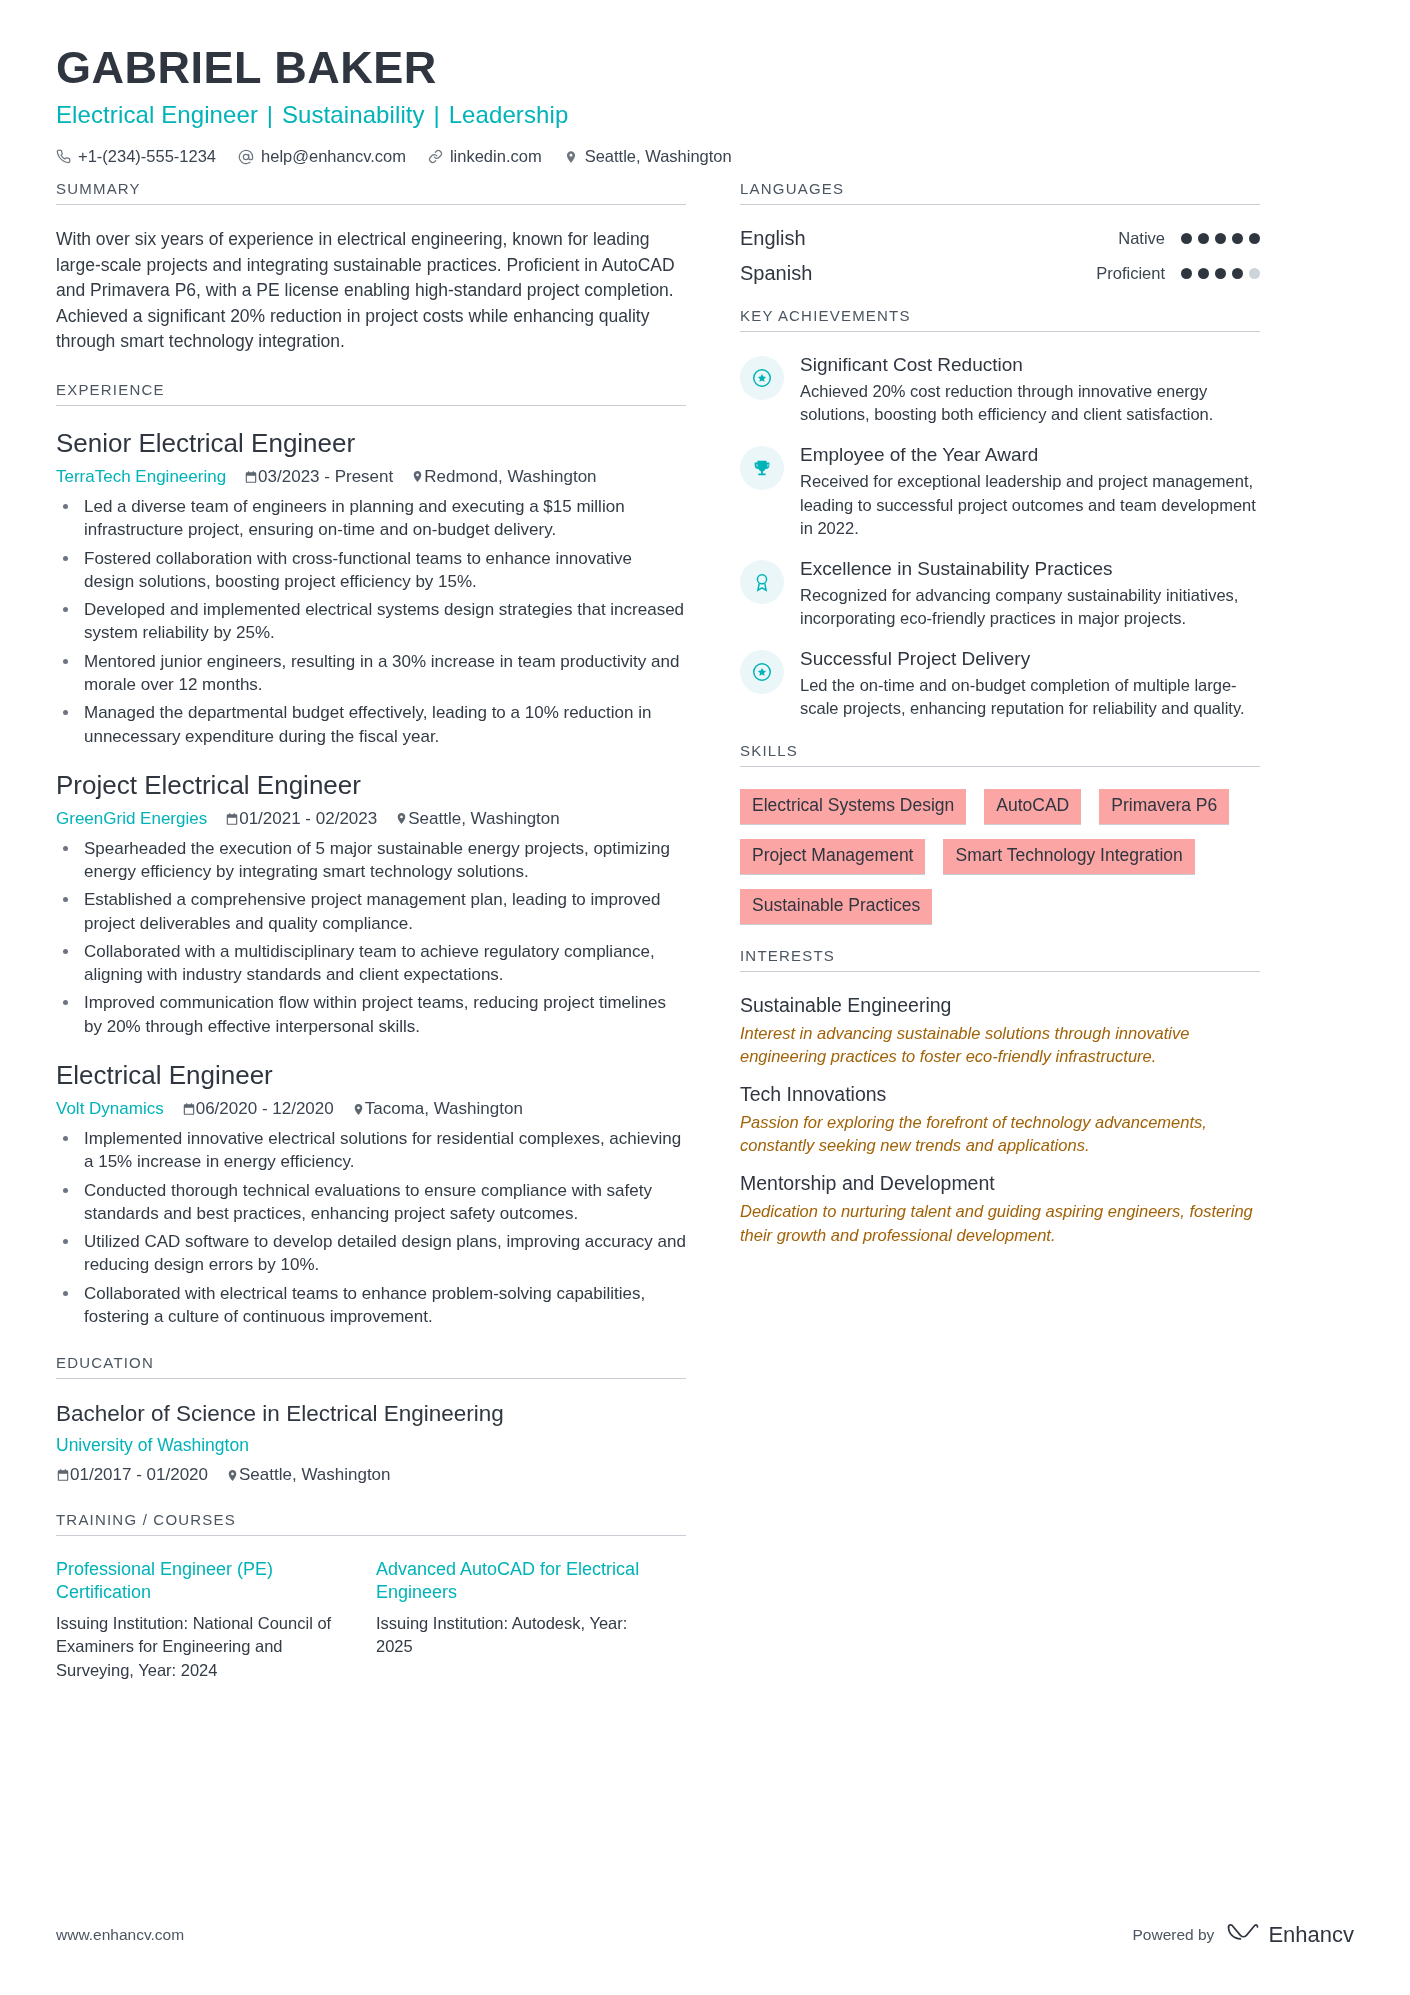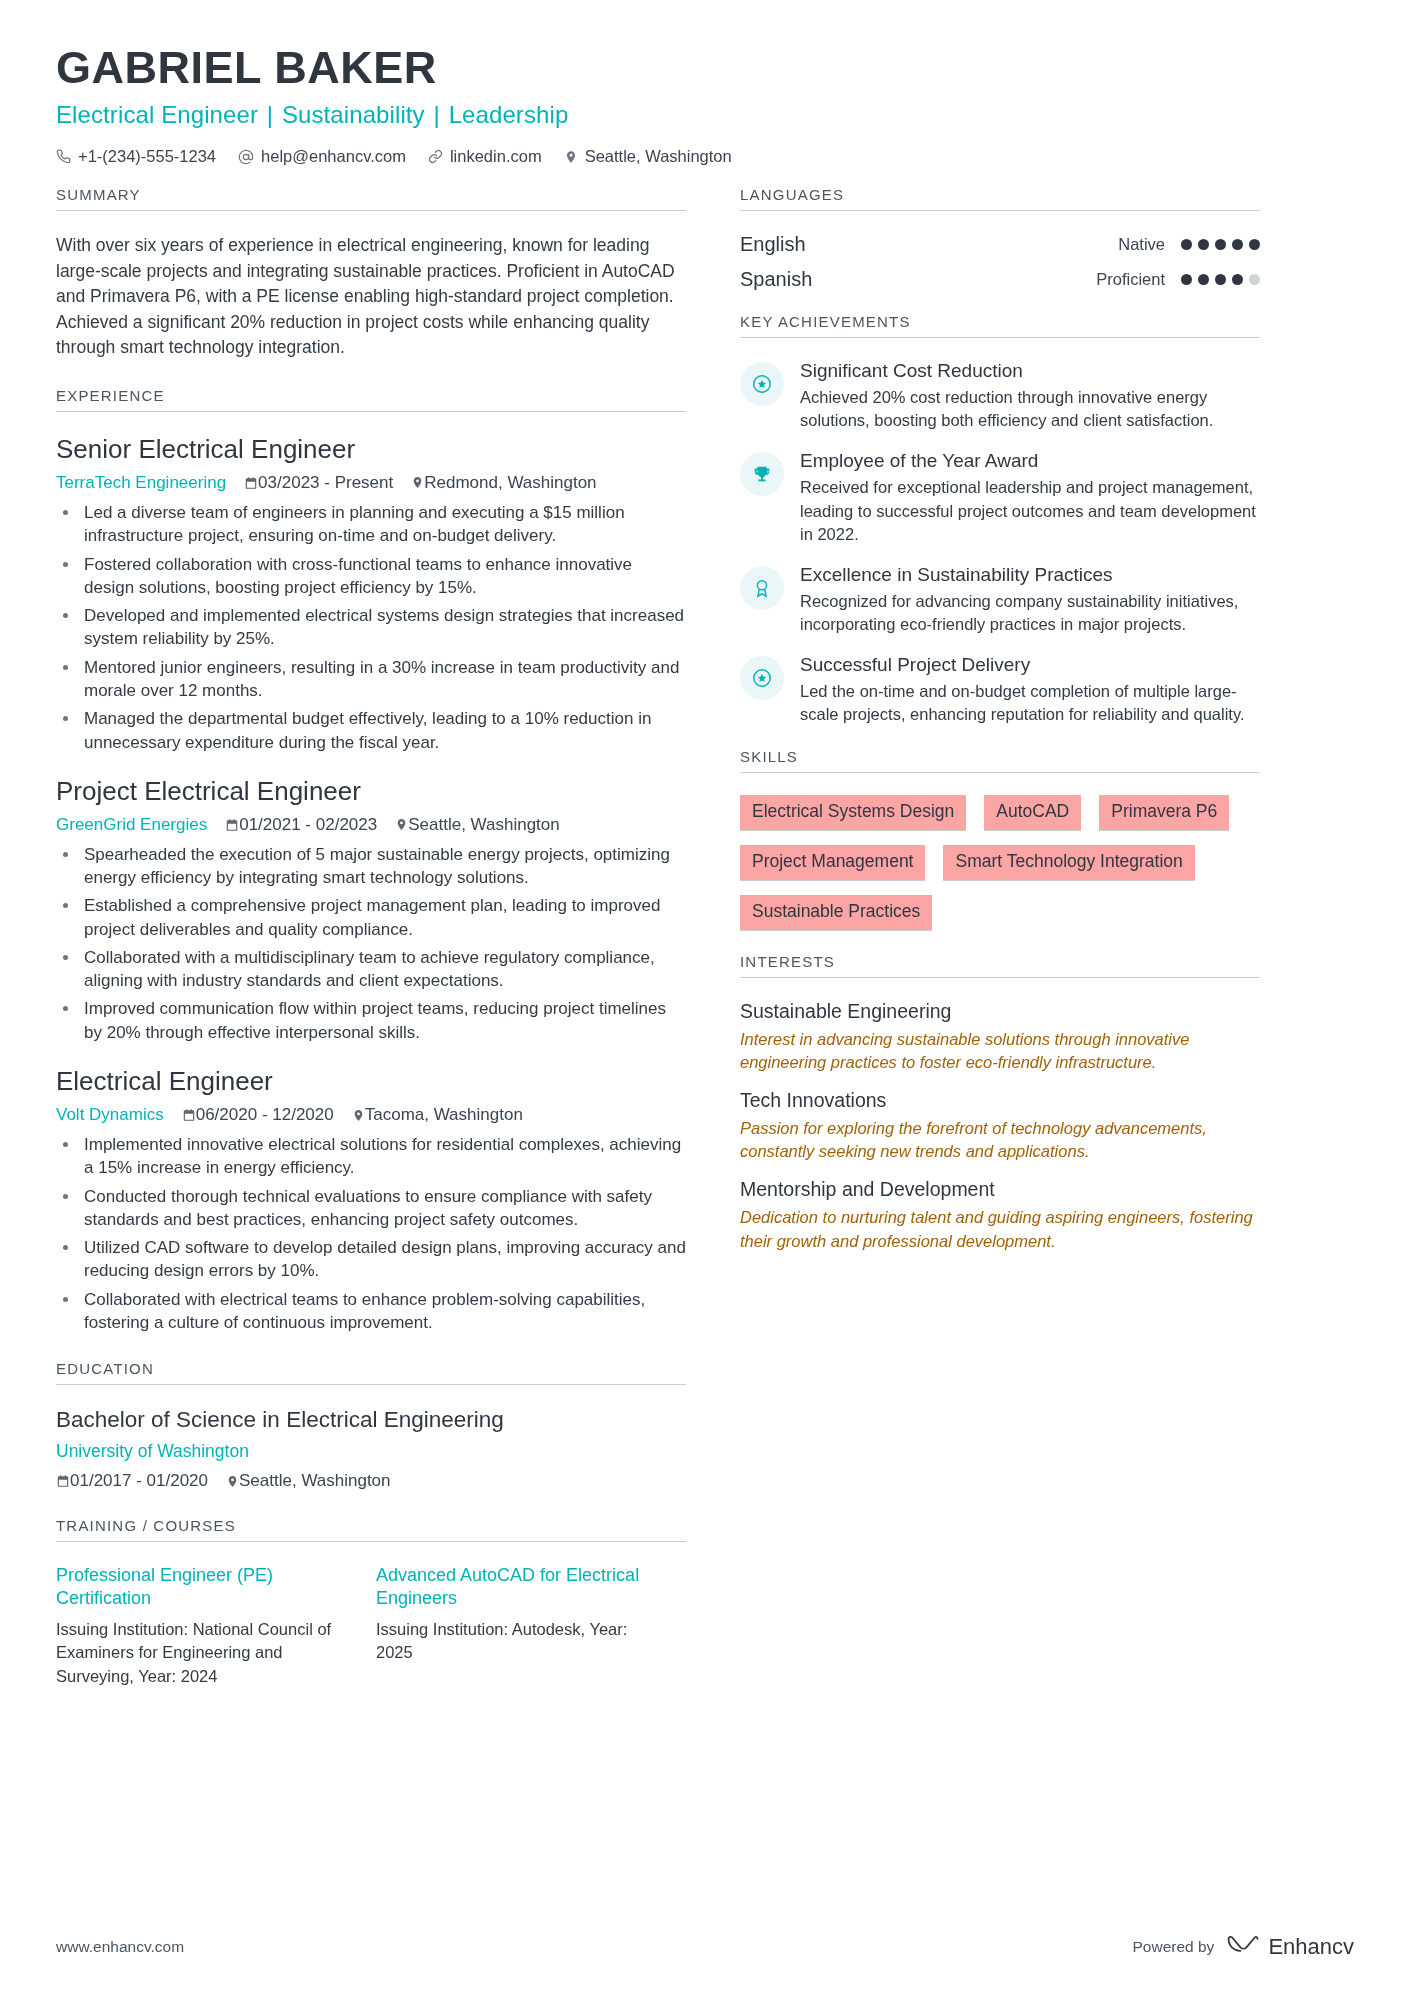--- a/index.html
+++ b/index.html
@@ -35,21 +35,21 @@
     letter-spacing: 0.1px;
   }
   .headline .sep { color: #00b3b8; padding: 0 2px; }
   .contact-row {
     display: flex;
     flex-wrap: wrap;
     align-items: center;
     gap: 22px;
     font-size: 16.5px;
     color: #3b4450;
-    margin-bottom: 20px;
+    margin-bottom: 14px;
   }
   .contact-item { display: flex; align-items: center; gap: 7px; white-space: nowrap; }
   .contact-item .ico { color: #6e7780; display: inline-flex; align-items: center; }
   
   .body-cols {
     display: flex;
     gap: 54px;
     align-items: flex-start;
   }
   .col-left { width: 630px; flex: 0 0 630px; }
@@ -172,21 +172,21 @@
   }
 
   
   .interest { margin: 13px 0 15px 0; }
   .interest-title { font-size: 19.5px; color: #2f3640; margin-bottom: 5px; }
   .interest-desc { font-size: 16.5px; line-height: 1.4; color: #a16207; font-style: italic; }
 
   
   .footer {
     position: absolute;
-    left: 56px; right: 56px; bottom: 34px;
+    left: 56px; right: 56px; bottom: 46px;
     display: flex; align-items: center; justify-content: space-between;
     font-size: 15.5px; color: #4b5560;
   }
   .powered { display: flex; align-items: center; gap: 12px; }
   .brand { display: flex; align-items: center; gap: 8px; font-size: 22px; color: #2f3640; }
 </style>
 </head>
 <body>
 
 <div class="page">

